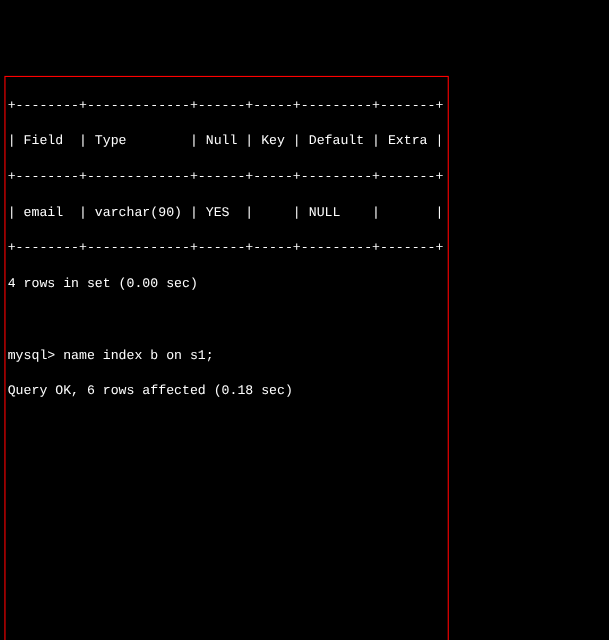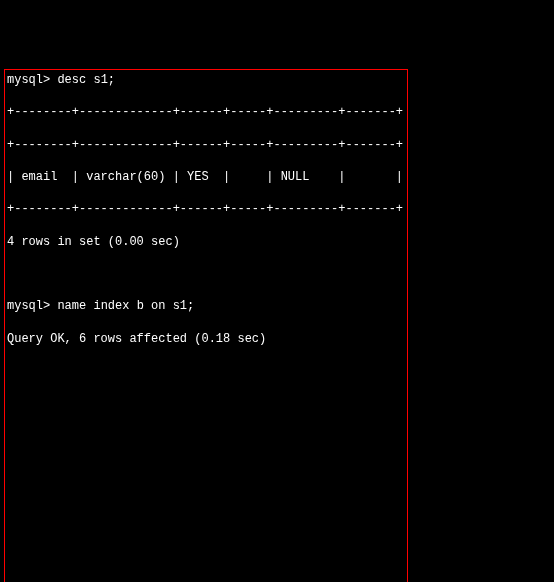--- a/index.html
+++ b/index.html
@@ -19,24 +19,25 @@
     border: 1px solid #ff0000;
     display: inline-block;
     padding: 2px 4px 2px 2px;
   }
 </style>
 </head>
 <body>
 
 
 
-<span class="hl-red-block"><span class="term-row"><span>mysql&gt;</span> <span>desc s1;</span></span>
+<span class="hl-red-block">
 <span class="term-row">+--------+-------------+------+-----+---------+-------+</span>
+<span class="term-row">| Field  | Type        | Null | Key | Default | Extra |</span>
 <span class="term-row">+--------+-------------+------+-----+---------+-------+</span>
-<span class="term-row">| email  | varchar(60) | YES  |     | NULL    |       |</span>
+<span class="term-row">| email  | varchar(90) | YES  |     | NULL    |       |</span>
 <span class="term-row">+--------+-------------+------+-----+---------+-------+</span>
 <span class="term-row">4 rows in set (0.00 sec)</span>
 <span class="term-row"> </span>
 <span class="term-row"><span>mysql&gt;</span> <span>name index b on s1;</span></span>
 <span class="term-row">Query OK, 6 rows affected (0.18 sec)</span>
 <span class="term-row"> </span>
 
 
 
 

